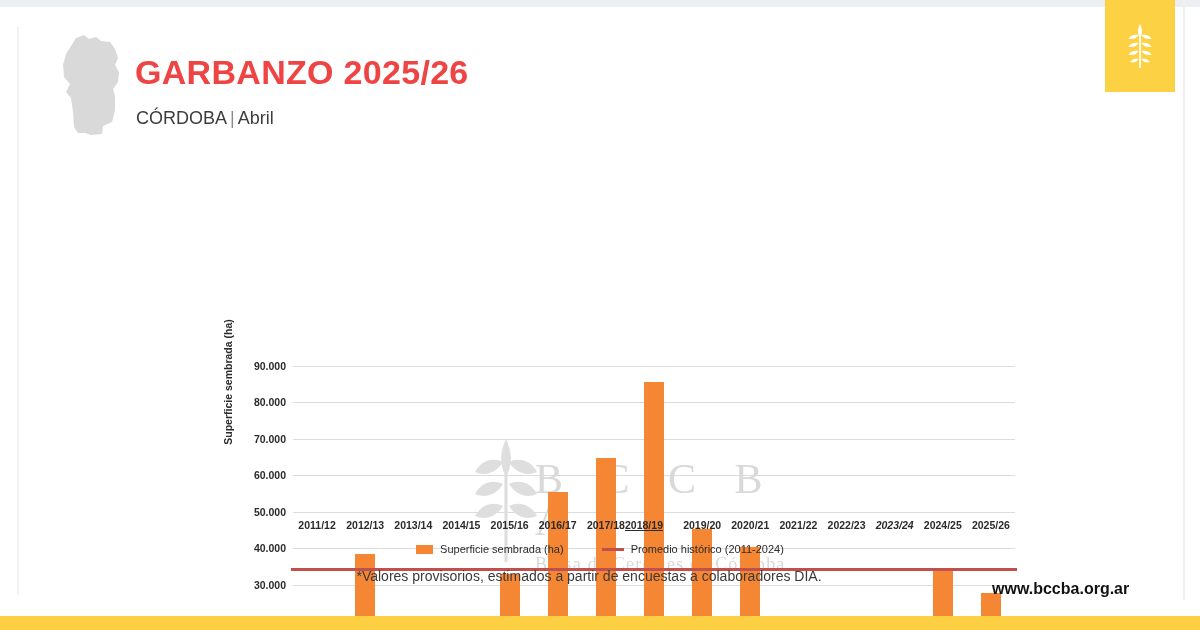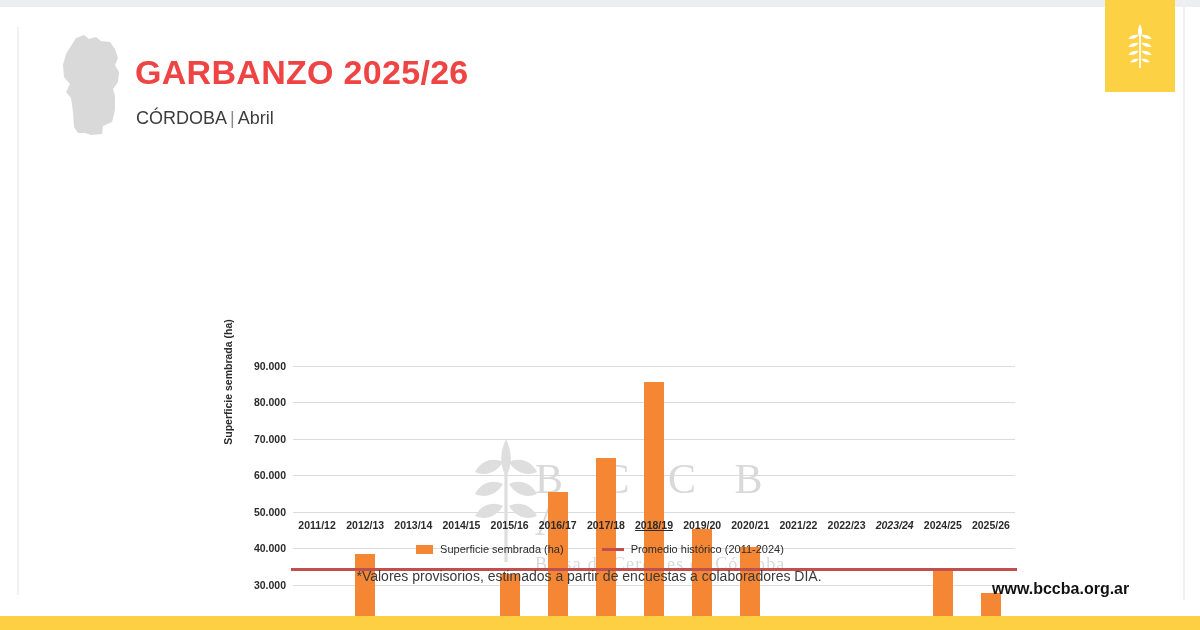--- a/index.html
+++ b/index.html
@@ -222,21 +222,21 @@
   </div>
 
   <div class="x-labels" id="x-labels">
       <div class="x-label" style="left: 24.0667px;">2011/12</div>
       <div class="x-label" style="left: 72.2px;">2012/13</div>
       <div class="x-label" style="left: 120.333px;">2013/14</div>
       <div class="x-label" style="left: 168.467px;">2014/15</div>
       <div class="x-label" style="left: 216.6px;">2015/16</div>
       <div class="x-label" style="left: 264.733px;">2016/17</div>
       <div class="x-label" style="left: 312.867px;">2017/18</div>
-      <div class="x-label" style="left: 361px; text-decoration: underline;">2018/19</div>
+      <div class="x-label" style="left: 351px; text-decoration: underline;">2018/19</div>
       <div class="x-label" style="left: 409.133px;">2019/20</div>
       <div class="x-label" style="left: 457.267px;">2020/21</div>
       <div class="x-label" style="left: 505.4px;">2021/22</div>
       <div class="x-label" style="left: 553.533px;">2022/23</div>
       <div class="x-label" style="left: 601.667px; font-style: italic;">2023/24</div>
       <div class="x-label" style="left: 649.8px;">2024/25</div>
       <div class="x-label" style="left: 697.933px;">2025/26</div>
     </div>
 
   <div class="legend">

